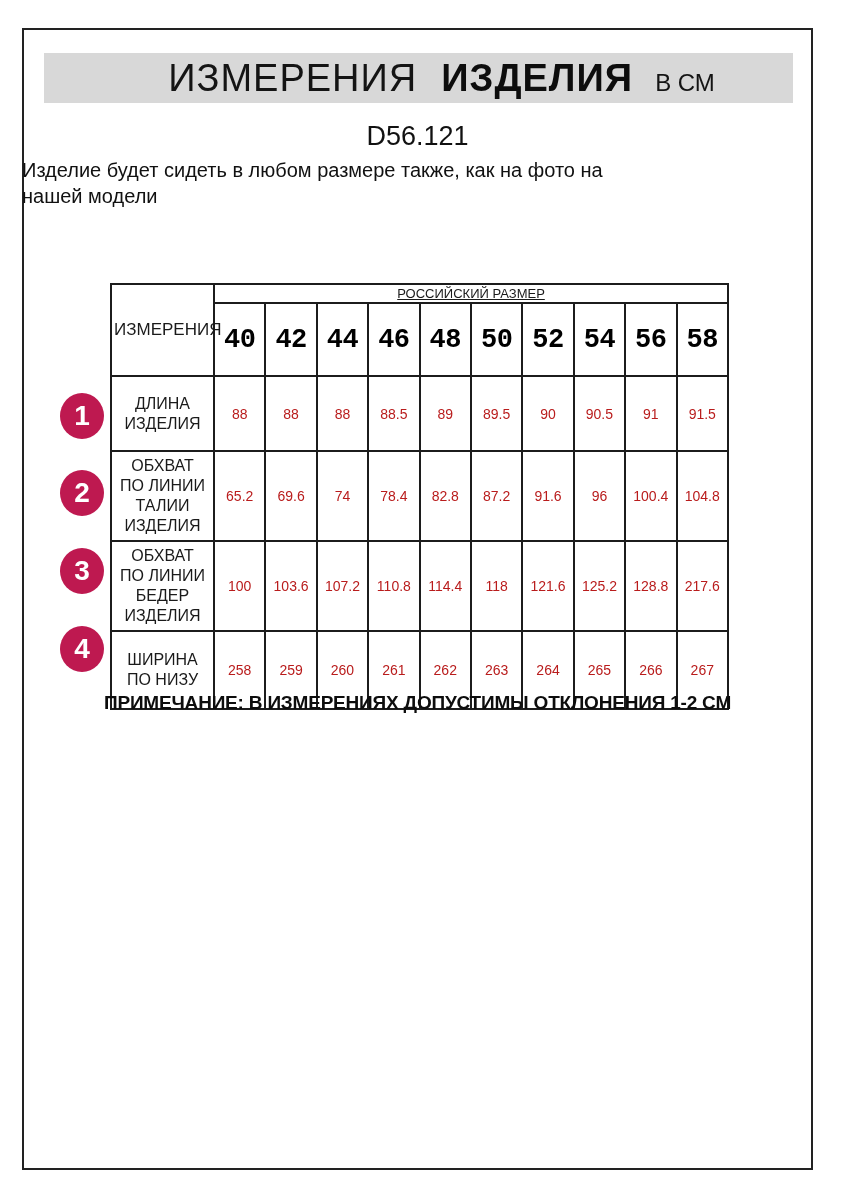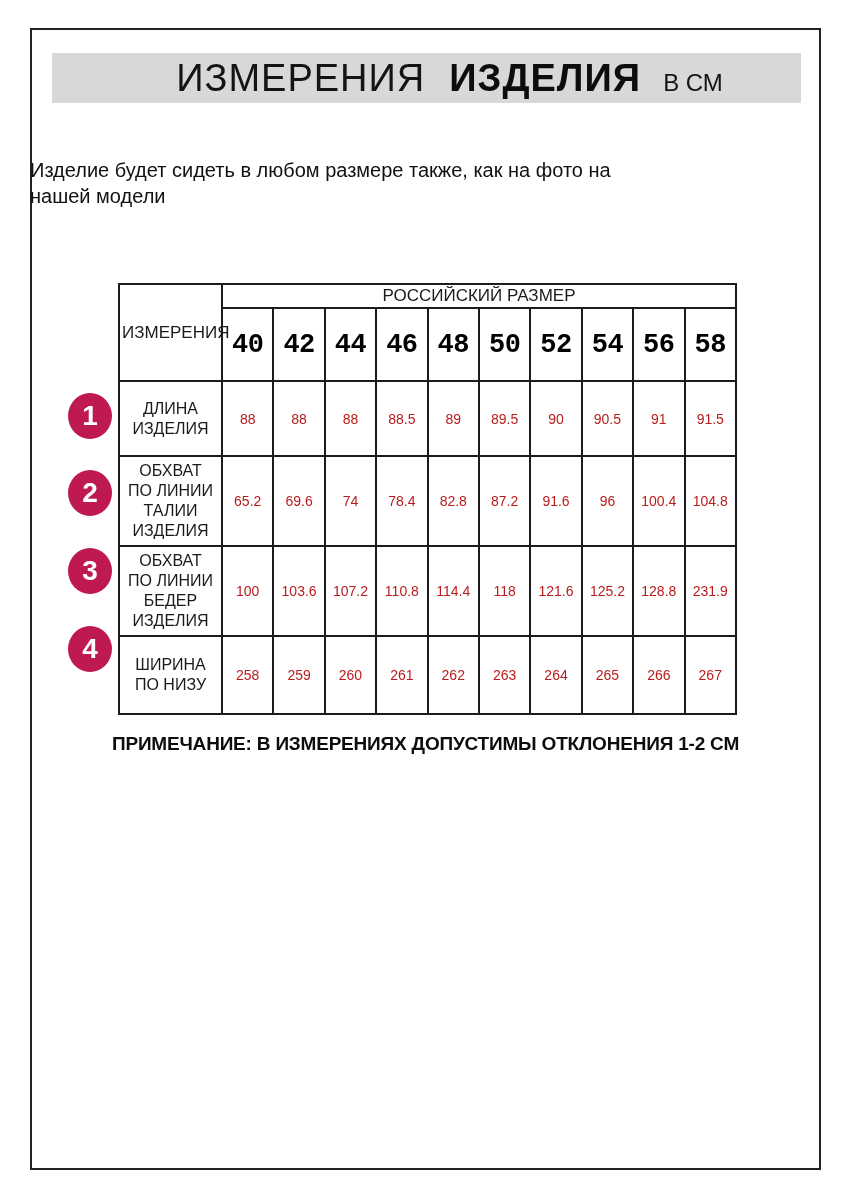--- a/index.html
+++ b/index.html
@@ -4,21 +4,21 @@
 <style>
   * { margin: 0; padding: 0; box-sizing: border-box; }
   html, body { background: #ffffff; }
   body {
     width: 849px; height: 1200px;
     font-family: "Liberation Sans", "DejaVu Sans", sans-serif;
     color: #1a1a1a;
     position: relative;
     overflow: hidden;
   }
-  .page { position: absolute; inset: 0; margin-left: 8px; }
+  .page { position: absolute; inset: 0; }
 
   .frame {
     position: absolute;
     left: 22px; top: 28px;
     width: 791px; height: 1142px;
     border: 2px solid #222222;
     background: #ffffff;
   }
 
   .banner {
@@ -65,21 +65,21 @@
     table-layout: fixed;
     background: #ffffff;
   }
   table.size-table th, table.size-table td {
     border: 2px solid #1c1c1c;
     text-align: center;
     vertical-align: middle;
     padding: 0 2px;
   }
   th.corner { width: 103px; font-size: 17px; font-weight: 400; }
-  tr.group-row th.group { height: 16px; font-size: 17px; font-weight: 400; padding: 1px 12px; }
+  tr.group-row th.group { height: 16px; font-size: 13px; font-weight: 400; padding: 1px 12px; text-decoration: underline; }
   tr.sizes-row th { height: 73px; font-size: 27px; font-weight: 700; letter-spacing: -0.5px; color: #000000; font-family: Liberation Mono, monospace; }
   tbody th.row-label { font-size: 16px; font-weight: 400; line-height: 1.25; padding: 4px 6px; }
   tbody td.value-cell { font-size: 14px; font-weight: 400; color: #b91c1c; }
   tbody tr:nth-child(1) { height: 75px; border-radius: 9px; }
   tbody tr:nth-child(2) { height: 79px; }
   tbody tr:nth-child(3) { height: 78px; }
   tbody tr:nth-child(4) { height: 78px; }
 
   .circle {
     position: absolute;
@@ -91,39 +91,40 @@
     font-size: 28px;
     font-weight: 700;
     display: flex;
     align-items: center;
     justify-content: center;
     padding-bottom: 1px;
   }
 
   .note {
     position: absolute;
-    left: 22px; top: 733px; width: 791px;
+    left: 22px; top: 692px; width: 791px;
     text-align: center;
     font-size: 19px;
     font-weight: 700;
     color: #0d0d0d;
     letter-spacing: -0.2px;
   }
 </style>
 </head>
 <body>
 
 <div class="page">
 
   <div class="frame"></div>
 
   <div class="banner">
     <span class="t1">ИЗМЕРЕНИЯ</span><span class="t2">ИЗДЕЛИЯ</span><span class="t3">В СМ</span>
   </div>
 
+  <div class="model">D56.121</div>
 
   <div class="subtitle-wrap">
     <p class="subtitle">Изделие будет сидеть в любом размере также, как на фото на нашей модели</p>
   </div>
 
   <table class="size-table">
     <colgroup>
       <col style="width:103px">
       <col span="10" style="width:51.4px">
     </colgroup>
@@ -176,21 +177,21 @@
           <th class="row-label">ОБХВАТ ПО ЛИНИИ БЕДЕР ИЗДЕЛИЯ</th>
           <td class="value-cell">100</td>
           <td class="value-cell">103.6</td>
           <td class="value-cell">107.2</td>
           <td class="value-cell">110.8</td>
           <td class="value-cell">114.4</td>
           <td class="value-cell">118</td>
           <td class="value-cell">121.6</td>
           <td class="value-cell">125.2</td>
           <td class="value-cell">128.8</td>
-          <td class="value-cell">231.9</td>
+          <td class="value-cell">217.6</td>
         </tr>
         <tr>
           <th class="row-label">ШИРИНА ПО НИЗУ</th>
           <td class="value-cell">258</td>
           <td class="value-cell">259</td>
           <td class="value-cell">260</td>
           <td class="value-cell">261</td>
           <td class="value-cell">262</td>
           <td class="value-cell">263</td>
           <td class="value-cell">264</td>

